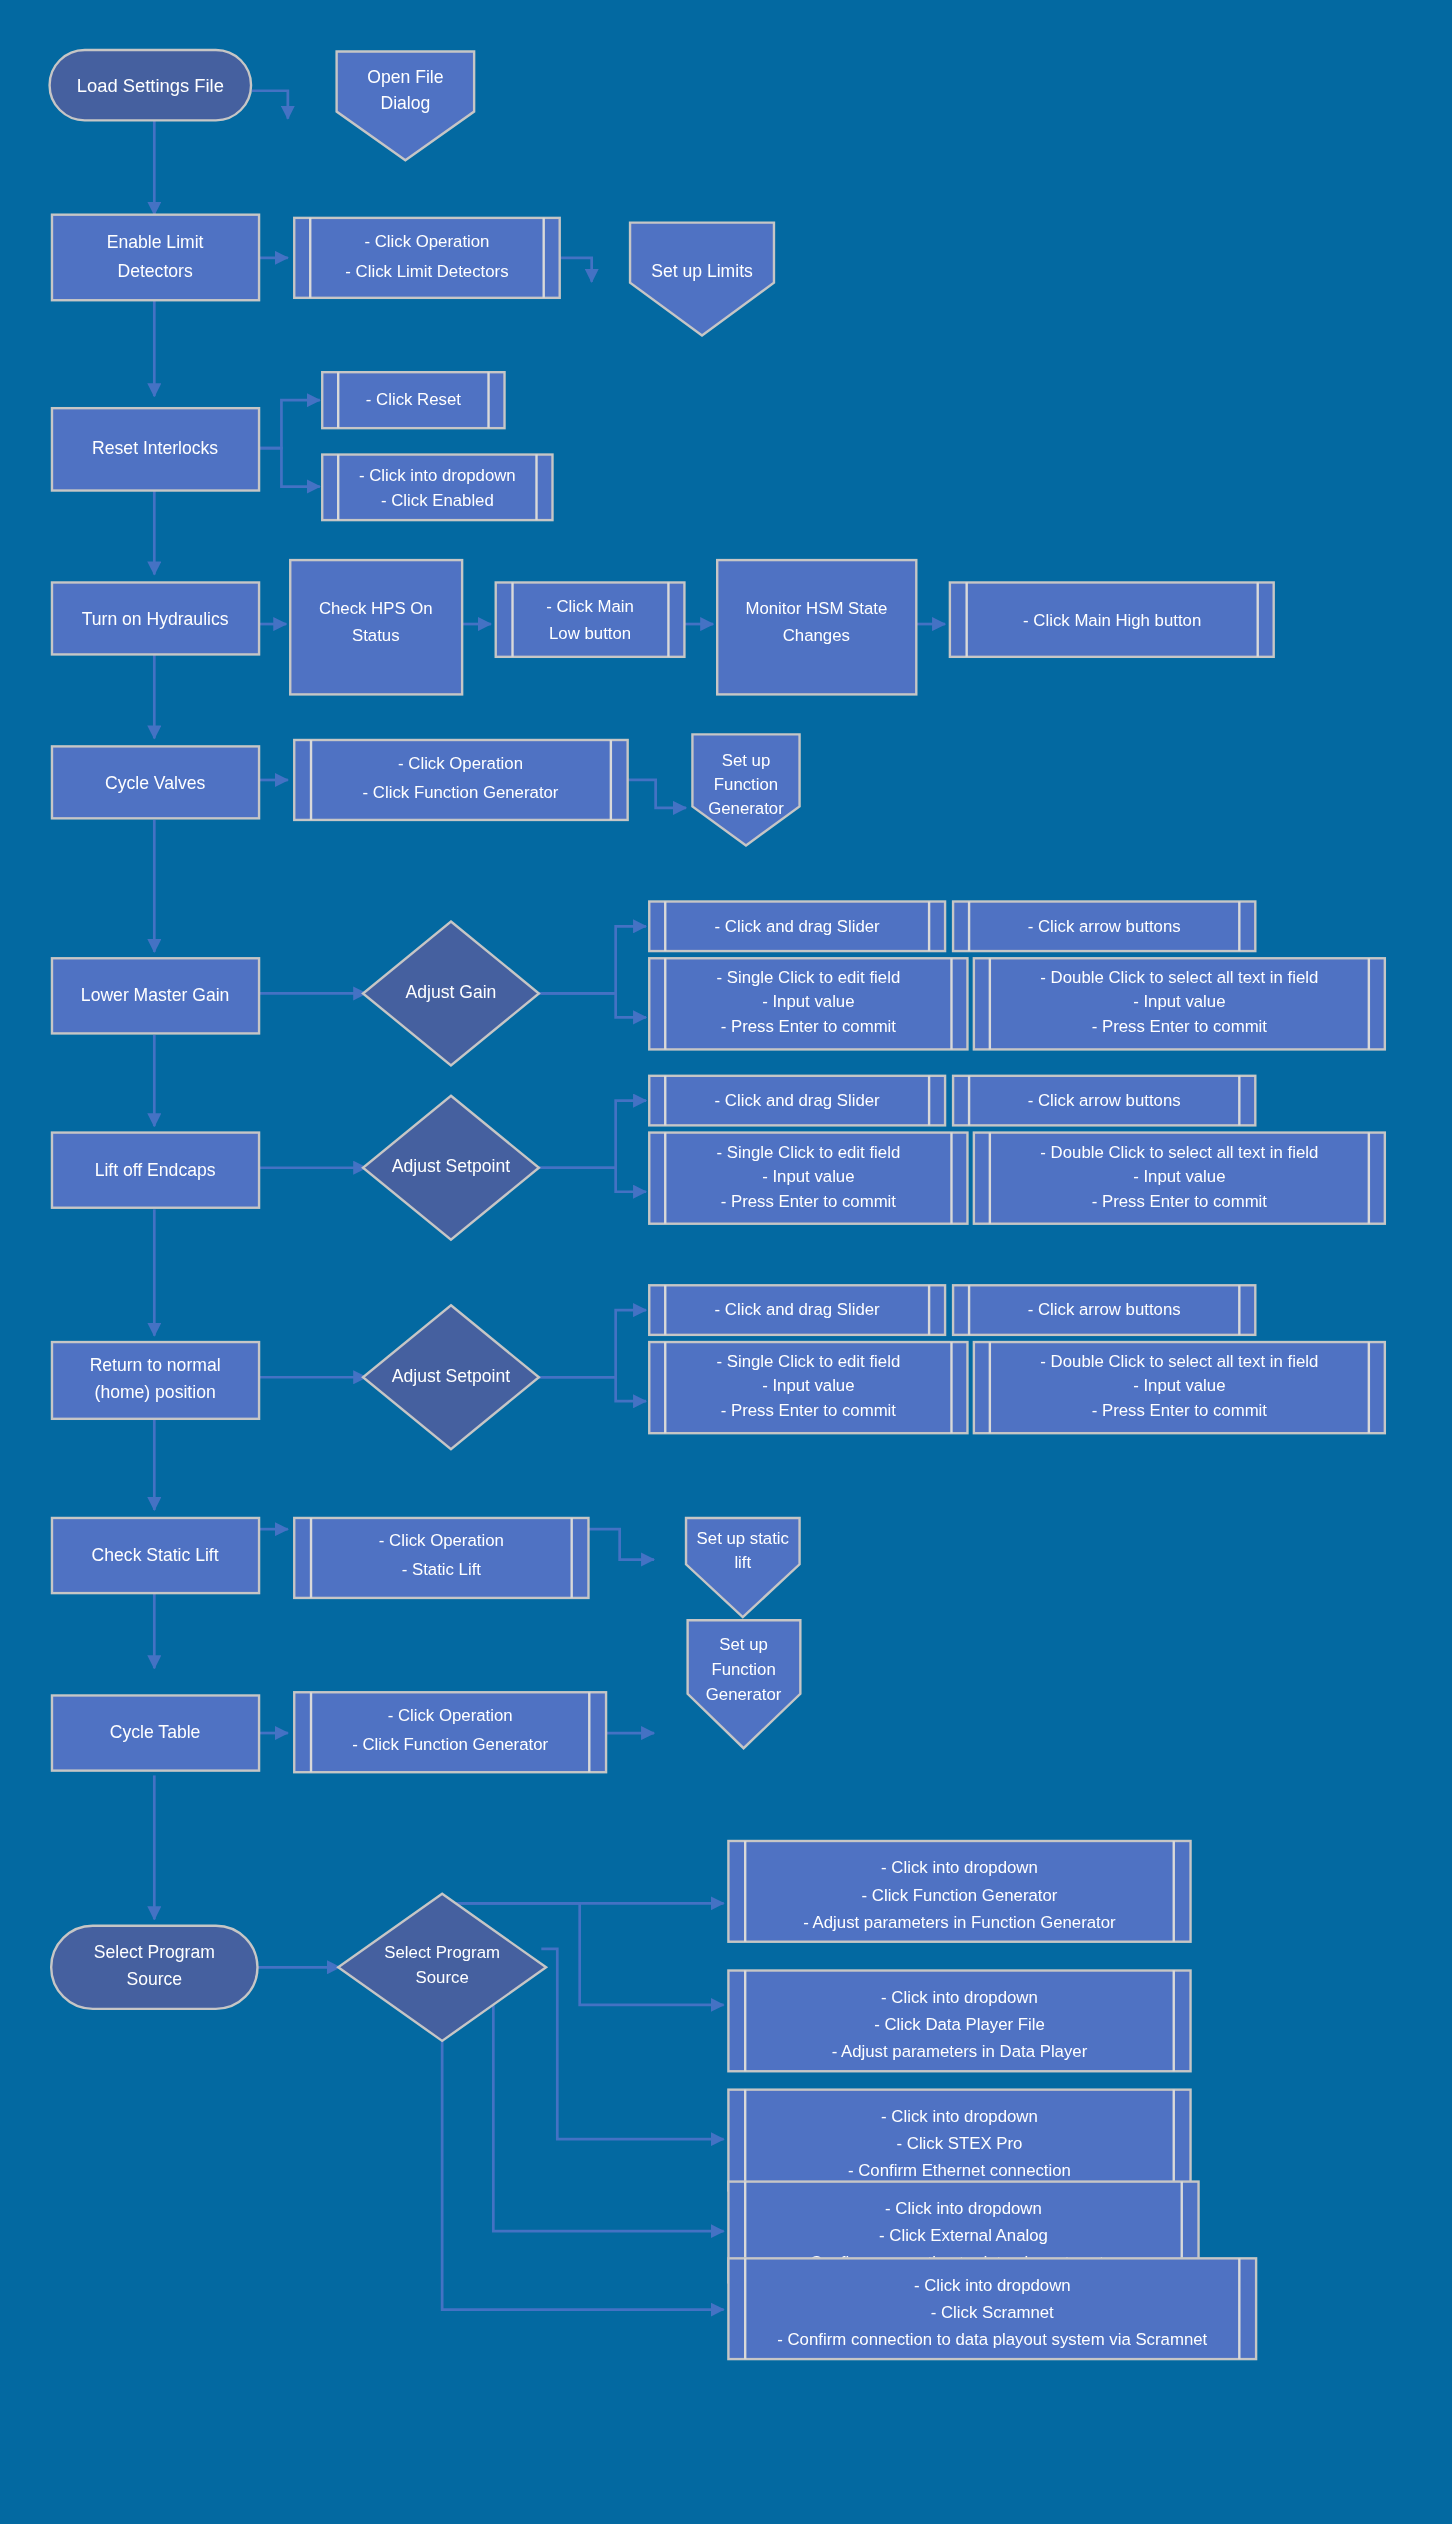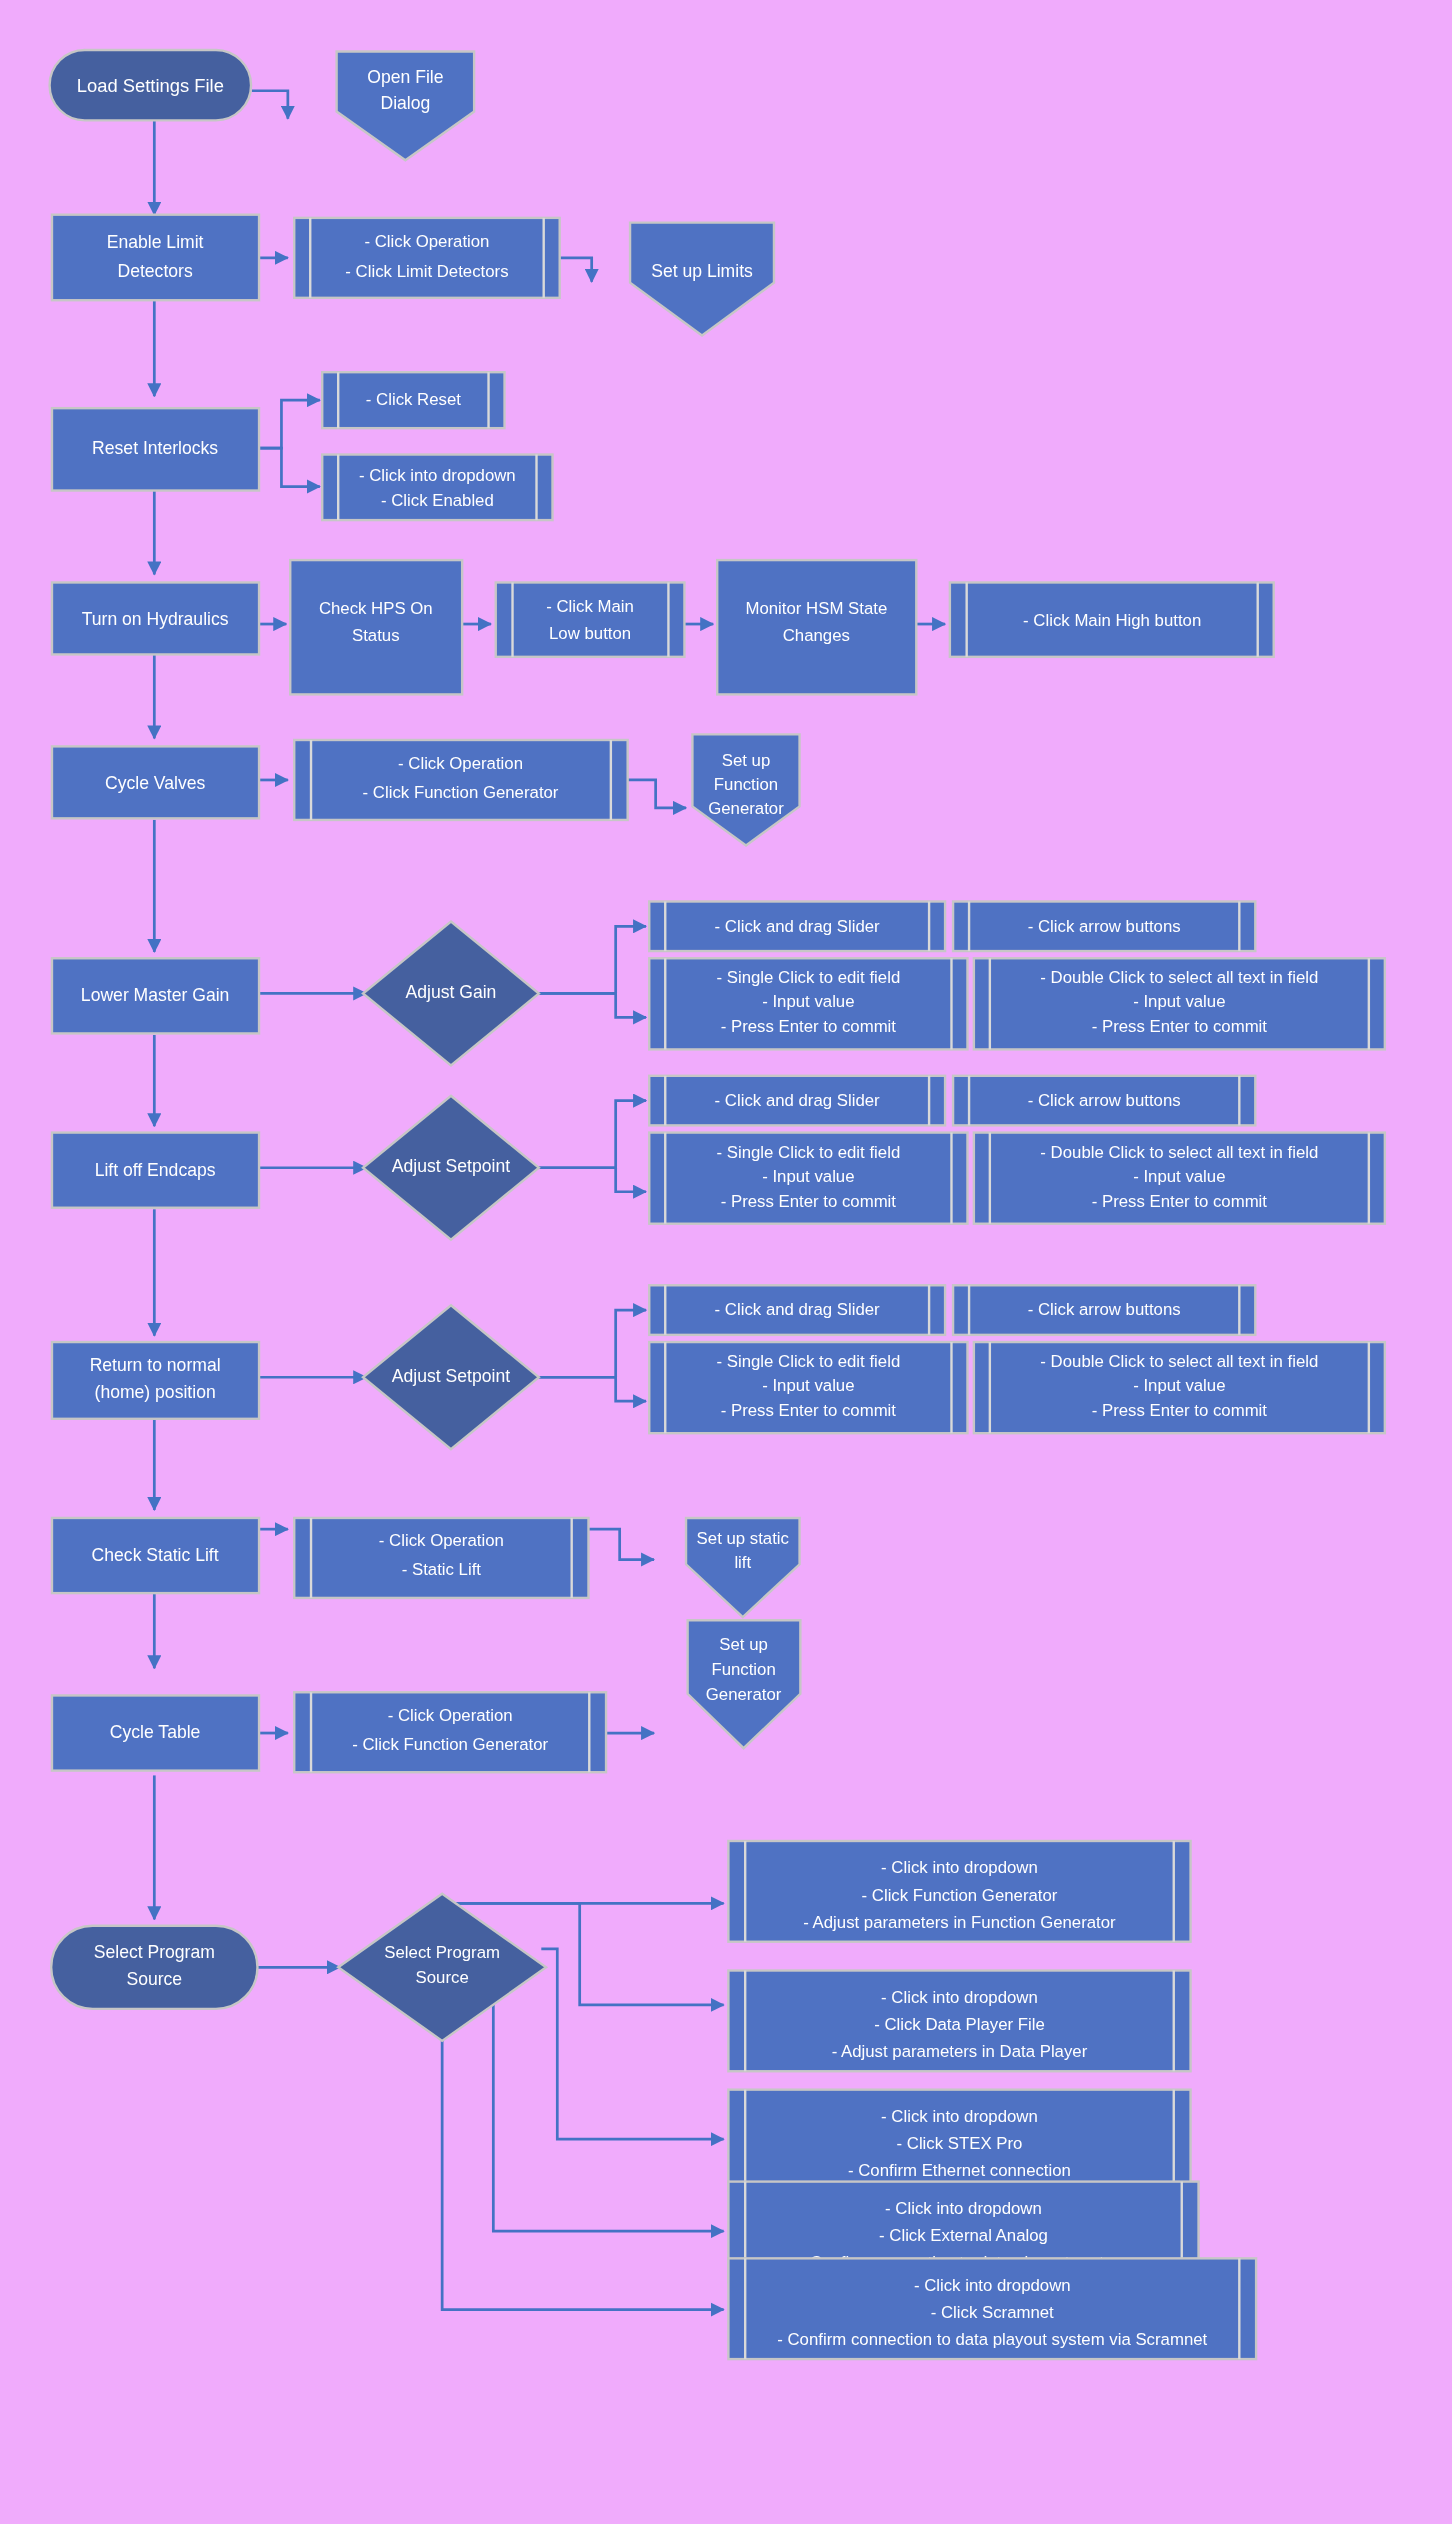--- a/index.html
+++ b/index.html
@@ -7,21 +7,21 @@
     padding: 0;
     background: #ffffff;
   }
   body {
     font-family: "Liberation Sans", sans-serif;
   }
   #canvas {
     position: relative;
     width: 1452px;
     height: 2525px;
-    background: #f0abfc;
+    background: #0369a1;
     overflow: hidden;
   }
   #flow-svg {
     position: absolute;
     left: 0;
     top: 0;
     width: 1452px;
     height: 2525px;
   }
   .node-text {

